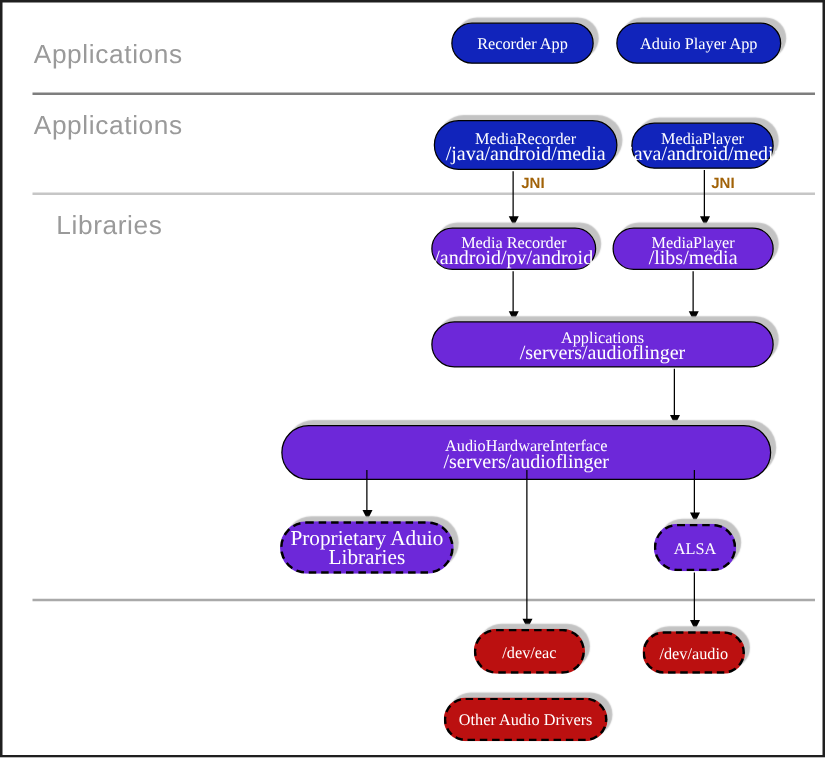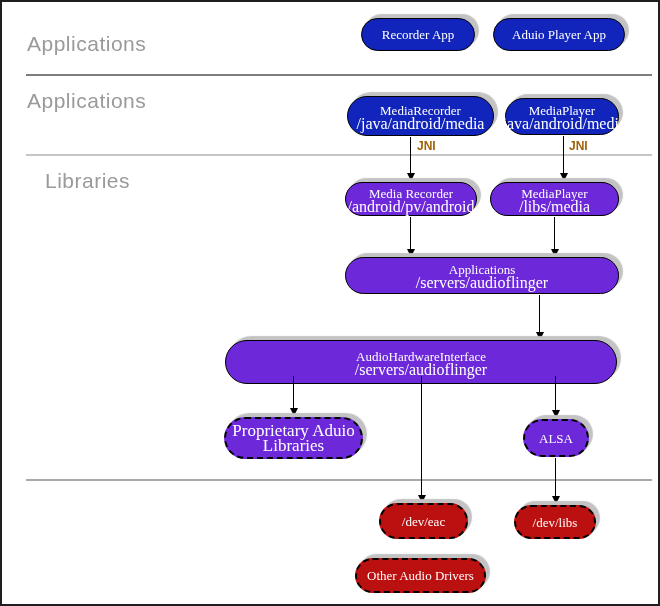--- a/index.html
+++ b/index.html
@@ -113,19 +113,19 @@
   <div class="pill dashed green" style="left:521px;top:417px;width:66px;height:38px">
     <div class="t">ALSA</div>
   </div>
 
   <div class="arrow" style="left:549px;top:456px;height:46px"></div>
 
   <div class="pill dashed red" style="left:377px;top:501px;width:89px;height:36px">
     <div class="t">/dev/eac</div>
   </div>
   <div class="pill dashed red" style="left:512px;top:503px;width:82px;height:34px">
-    <div class="t">/dev/libs</div>
+    <div class="t">/dev/audio</div>
   </div>
   <div class="pill dashed red" style="left:353px;top:556px;width:131px;height:35px">
     <div class="t">Other Audio Drivers</div>
   </div>
 
 </div>
 
 </body></html>

